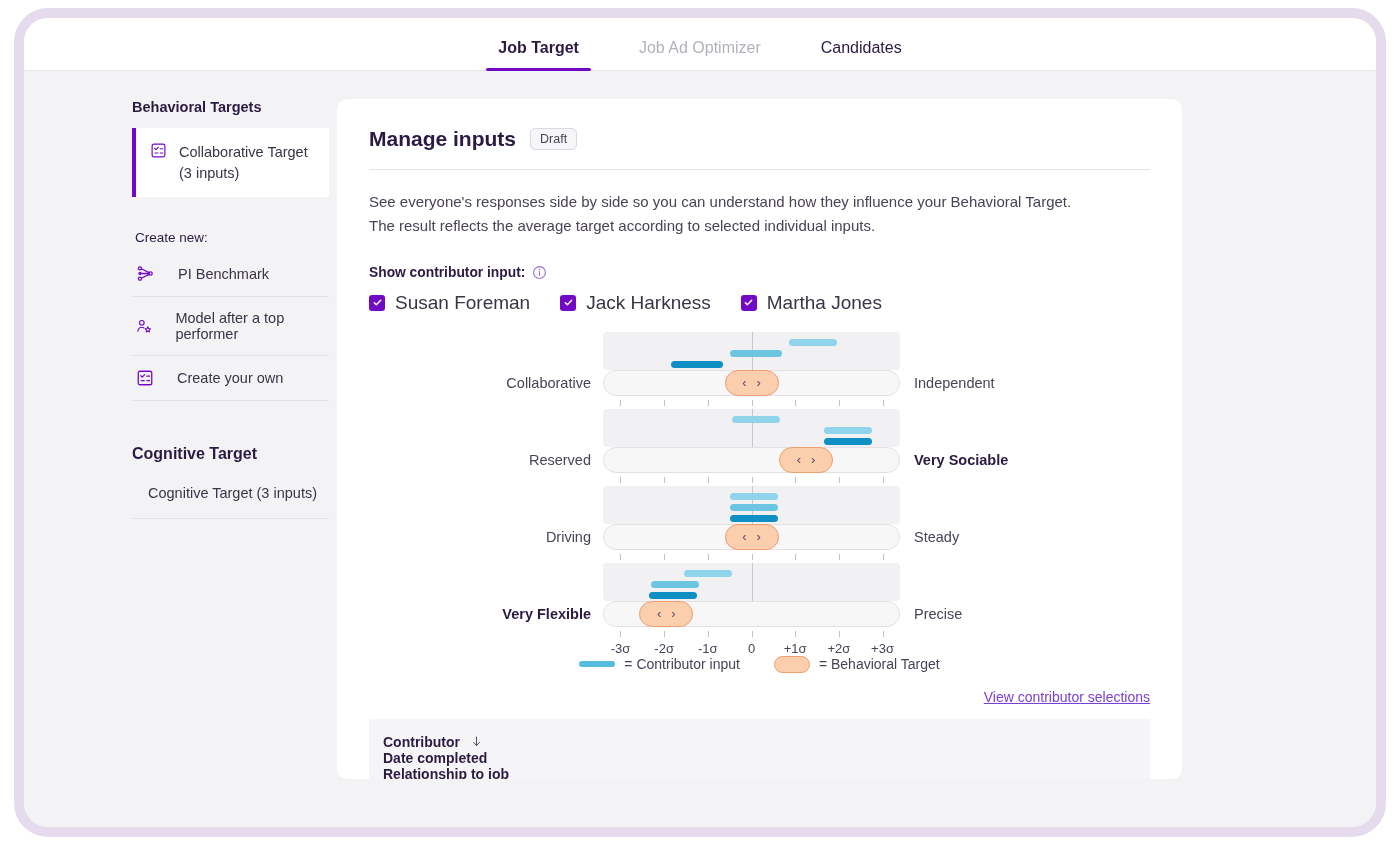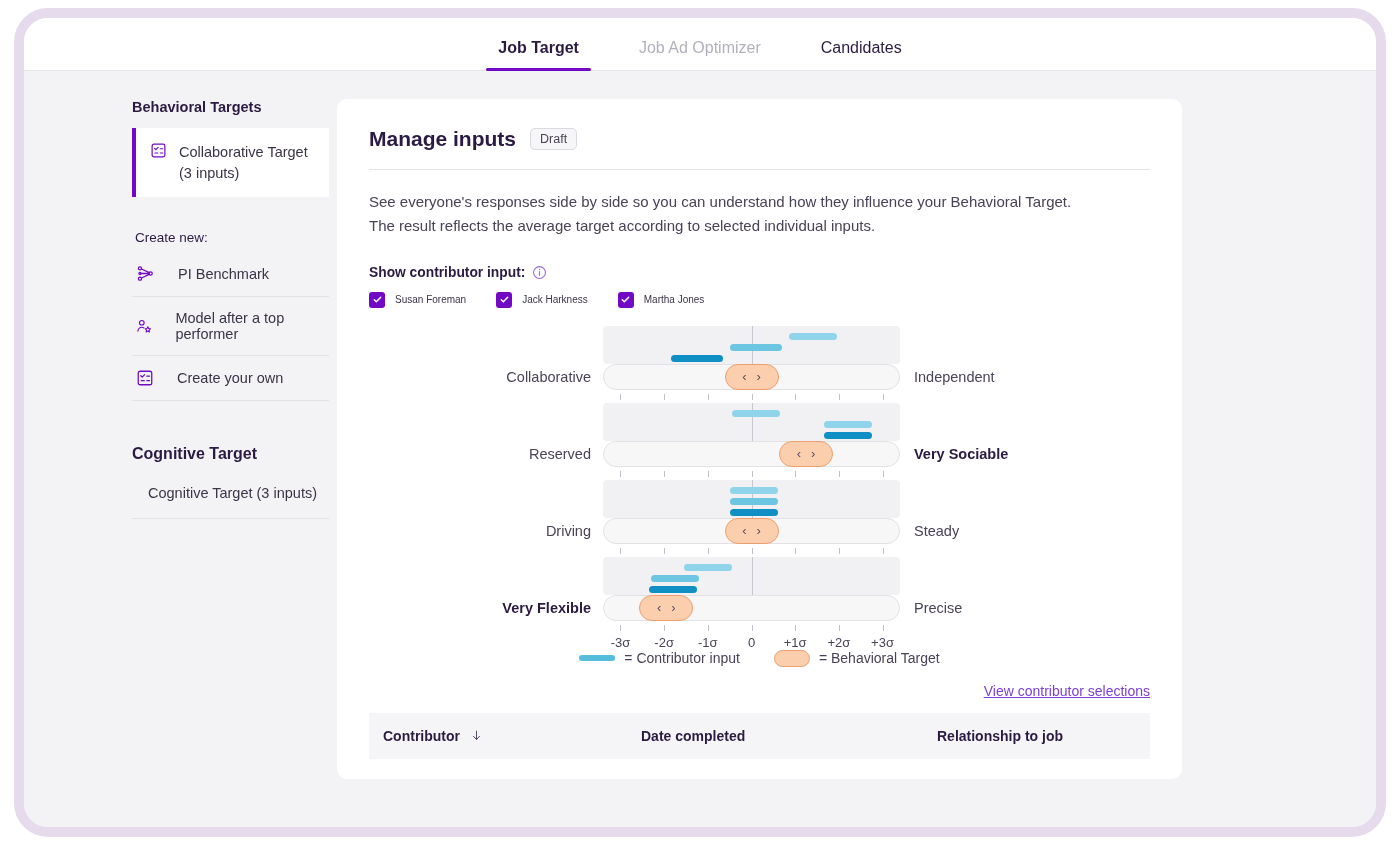--- a/index.html
+++ b/index.html
@@ -153,21 +153,21 @@
   }
   .divider { height: 1px; background: #e4e4e8; margin: 18px 0 20px 0; }
   .desc { font-size: 15px; color: #4a4257; line-height: 1.63; }
 
   .show-label {
     margin-top: 26px;
     font-size: 13.8px; font-weight: bold; color: #2b1a42;
     display: flex; align-items: center; gap: 7px;
   }
   .checks { display: flex; gap: 30px; margin-top: 12px; }
-  .check-item { display: flex; align-items: center; gap: 10px; cursor: pointer; font-size: 10px; color: #3b3347; }
+  .check-item { display: flex; align-items: center; gap: 10px; cursor: pointer; font-size: 19px; color: #3b3347; }
   .cb {
     width: 16px; height: 16px;
     background: #7209c4;
     border-radius: 3px;
     display: flex; align-items: center; justify-content: center;
   }
 
   
   .chart { position: relative; margin-top: 18px; height: 320px; }
   .crow { position: absolute; left: 0; right: 0; height: 77px; }
@@ -244,21 +244,21 @@
     text-decoration: underline;
     cursor: pointer;
   }
 
   
   .tbl { margin-top: 14px; }
   .tbl-head {
     display: flex;
     background: #f5f5f7;
     padding: 15px 20px 15px 14px;
-    font-size: 14px; font-weight: bold; color: #2b1a42;
+    font-size: 14px; font-weight: bold; color: #2b1a42; flex-direction: column;
   }
   .tbl-row {
     display: flex;
     padding: 16px 20px 16px 14px;
     font-size: 14.5px; color: #3b3347;
     align-items: center;
   }
   .c1 { width: 258px; display: flex; align-items: center; gap: 10px; }
   .c2 { width: 296px; }
   .c3 { flex: 1; }

